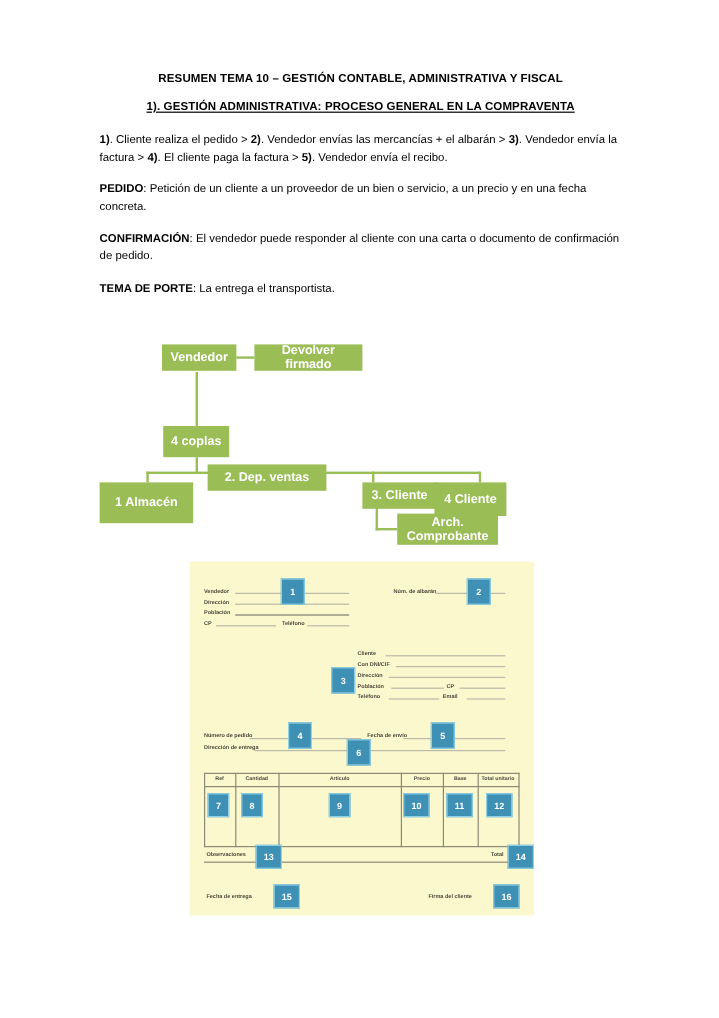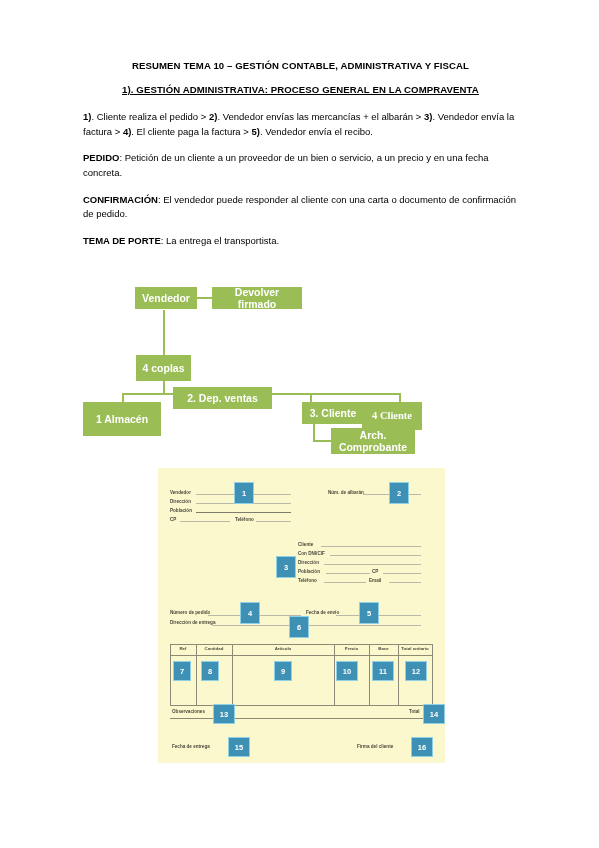--- a/index.html
+++ b/index.html
@@ -95,21 +95,21 @@
     <div class="node" style="left:107px;top:2px;width:90px;height:22px;">Devolver firmado</div>
 
     <div class="node" style="left:31px;top:70px;width:55px;height:26px;">4 coplas</div>
 
     <div class="node" style="left:-22px;top:117px;width:78px;height:34px;">1 Almacén</div>
 
     <div class="node" style="left:68px;top:102px;width:99px;height:22px;">2. Dep. ventas</div>
 
     <div class="node" style="left:165px;top:117px;width:62px;height:22px;margin-left:32px;">3. Cliente</div>
 
-    <div class="node" style="left:257px;top:117px;width:60px;height:28px;font-family:Liberation Serif, serif;">4 Cliente</div>
+    <div class="node" style="left:257px;top:117px;width:60px;height:28px;">4 Cliente</div>
 
     <div class="node" style="left:226px;top:143px;width:84px;height:26px;white-space:pre-line;">Arch.
 Comprobante</div>
   </div>
 
   <div class="form">
 
     <div class="fl" style="left:12px;top:22px;">Vendedor</div>
     <div class="rule" style="left:38px;top:26px;width:95px;"></div>
 

